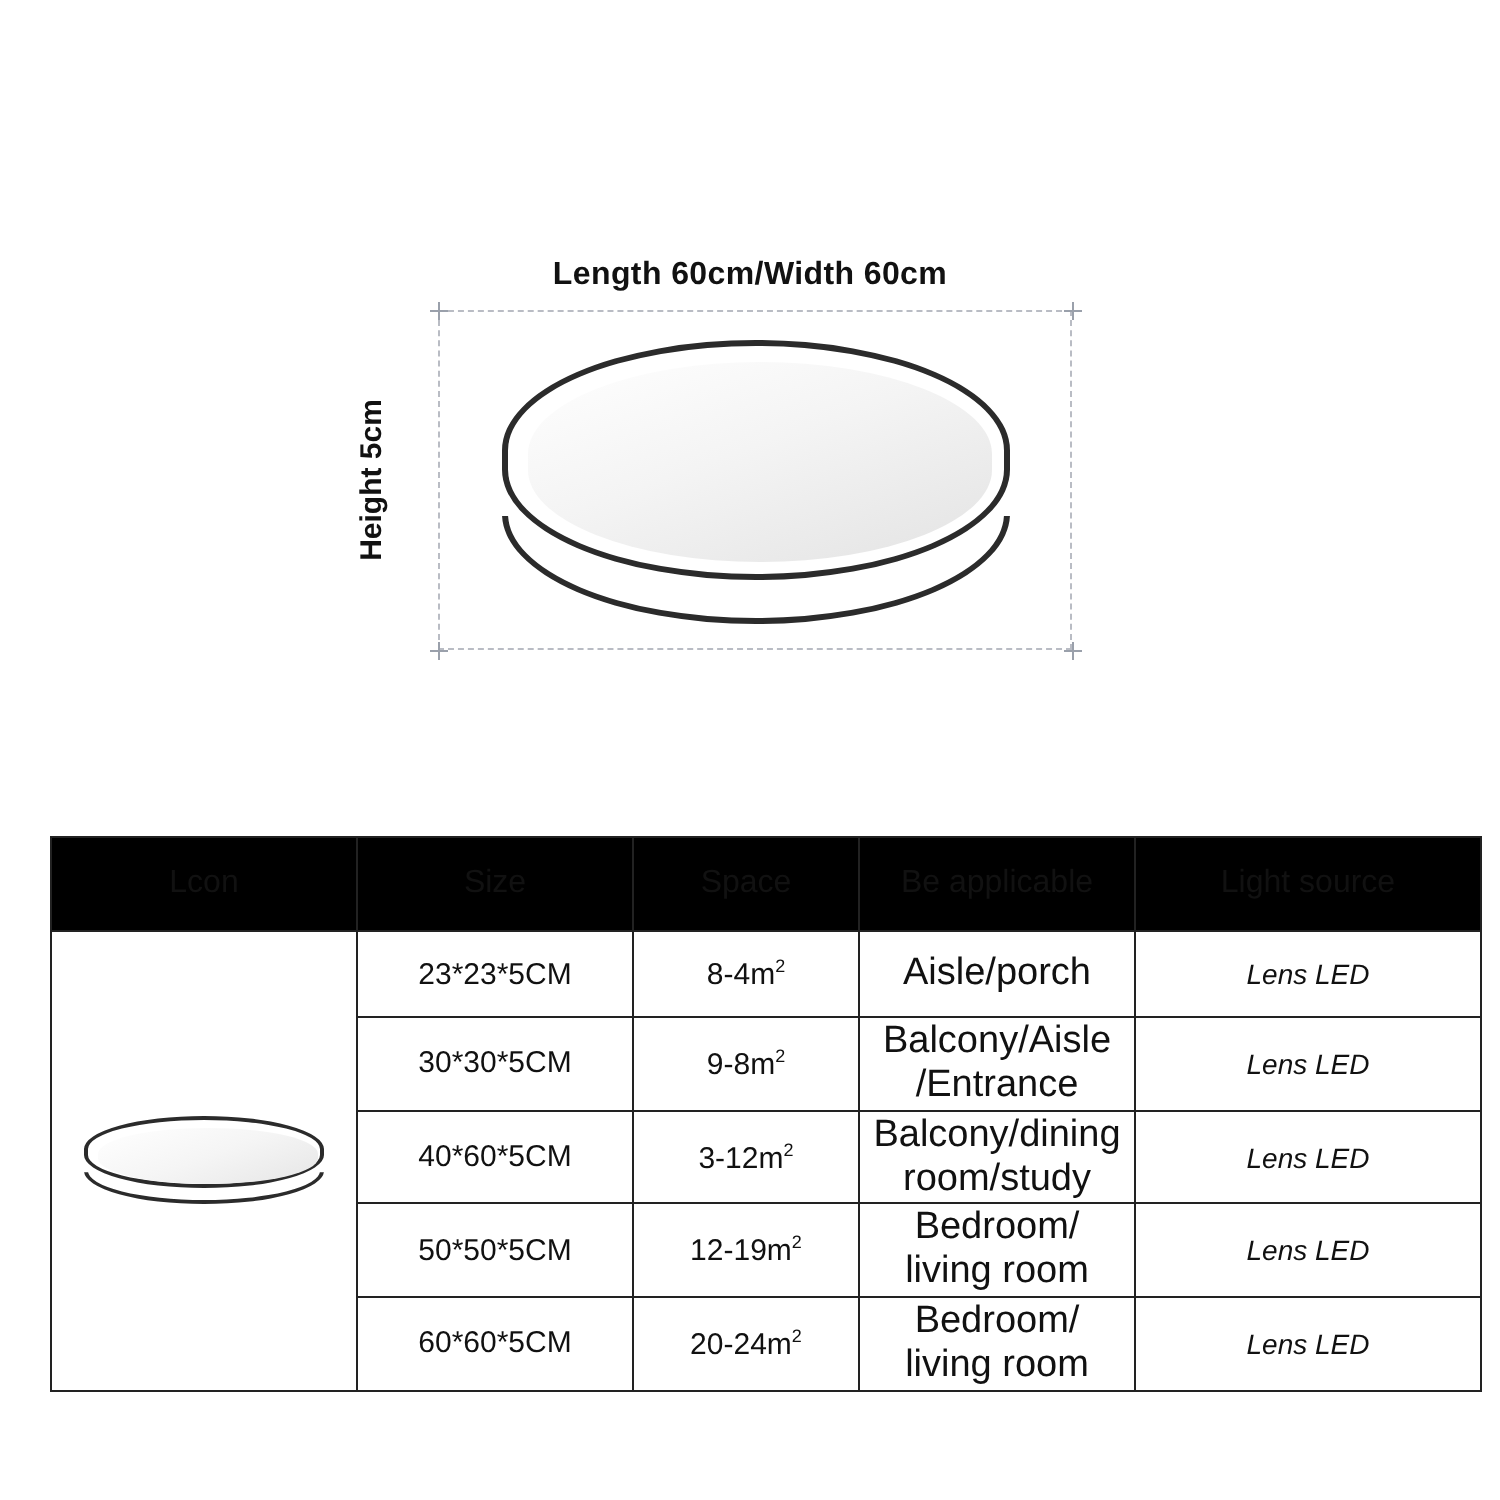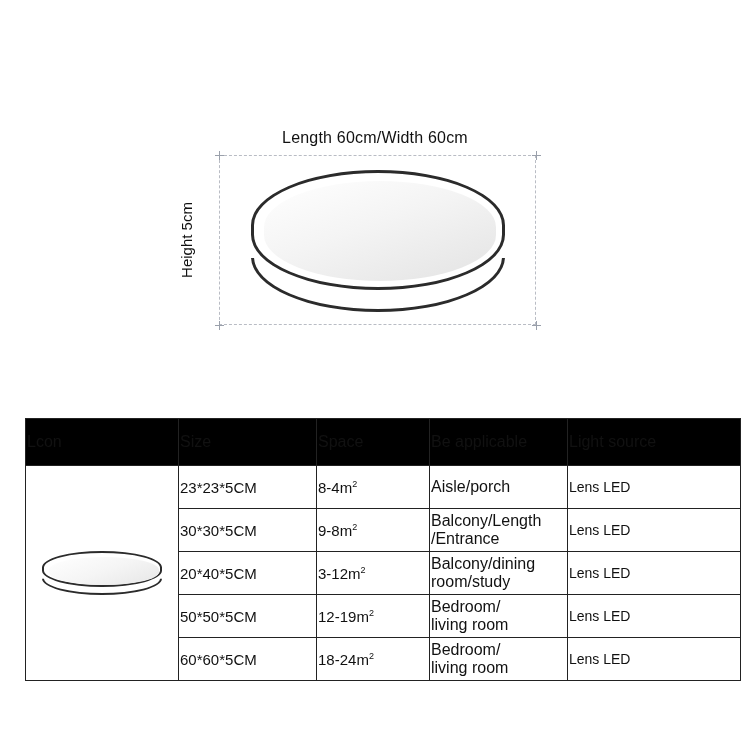--- a/index.html
+++ b/index.html
@@ -14,20 +14,21 @@
     color: #111111;
     overflow: hidden;
     position: relative;
   }
 
   
   .diagram {
     position: relative;
     width: 750px;
     height: 415px;
+    font-weight: bold;
   }
 
   .dim-label-top {
     position: absolute;
     left: 0;
     right: 0;
     top: 129px;
     text-align: center;
     font-size: 16px;
     color: #111;
@@ -123,42 +124,42 @@
     width: 700px;
   }
   table.spec {
     border-collapse: collapse;
     width: 700px;
     table-layout: fixed;
     font-size: 14px;
   }
   table.spec th, table.spec td {
     border: 1px solid #222;
-    text-align: left;
+    text-align: center;
     vertical-align: middle;
     color: #111;
   }
   thead th {
     background: #000000;
     color: #ffffff;
     font-weight: normal;
     font-size: 16px;
     height: 44px;
     border: 1px solid #000;
   }
   thead th.hdr-icon { width: 150px; }
   thead th.hdr-size { width: 135px; }
   thead th.hdr-space { width: 110px; }
   thead th.hdr-appl { width: 135px; }
   thead th.hdr-src  { width: 170px; }
 
   tbody td { height: 40px; font-size: 15px; background: #fff; }
   tbody td.cell-icon { background: #fff; }
-  tbody td.cell-appl { font-size: 16px; line-height: 1.15; }
-  tbody td.cell-src { font-size: 14px; }
+  tbody td.cell-appl { font-size: 19px; line-height: 1.15; }
+  tbody td.cell-src { font-size: 14px; font-style: italic; }
 
   sup.sq { font-size: 9px; vertical-align: super; }
 
   
   .lamp-small {
     position: relative;
     width: 120px;
     height: 44px;
     margin: 0 auto;
   }
@@ -234,40 +235,40 @@
           </div>
         </td>
         <td>23*23*5CM</td>
         <td><span>8-4</span><span>m</span><sup class="sq">2</sup></td>
         <td class="cell-appl">Aisle/porch</td>
         <td class="cell-src">Lens LED</td>
       </tr>
       <tr>
         <td>30*30*5CM</td>
         <td><span>9-8</span><span>m</span><sup class="sq">2</sup></td>
-        <td class="cell-appl" style="white-space:pre-line">Balcony/Length
+        <td class="cell-appl" style="white-space:pre-line">Balcony/Aisle
 /Entrance</td>
         <td class="cell-src">Lens LED</td>
       </tr>
       <tr>
-        <td>20*40*5CM</td>
+        <td>40*60*5CM</td>
         <td><span>3-12</span><span>m</span><sup class="sq">2</sup></td>
         <td class="cell-appl" style="white-space:pre-line">Balcony/dining
 room/study</td>
         <td class="cell-src">Lens LED</td>
       </tr>
       <tr>
         <td>50*50*5CM</td>
         <td><span>12-19</span><span>m</span><sup class="sq">2</sup></td>
         <td class="cell-appl" style="white-space:pre-line">Bedroom/
 living room</td>
         <td class="cell-src">Lens LED</td>
       </tr>
       <tr>
         <td>60*60*5CM</td>
-        <td><span>18-24</span><span>m</span><sup class="sq">2</sup></td>
+        <td><span>20-24</span><span>m</span><sup class="sq">2</sup></td>
         <td class="cell-appl" style="white-space:pre-line">Bedroom/
 living room</td>
         <td class="cell-src">Lens LED</td>
       </tr>
     </tbody>
   </table>
 </div>
 
 </body></html>

